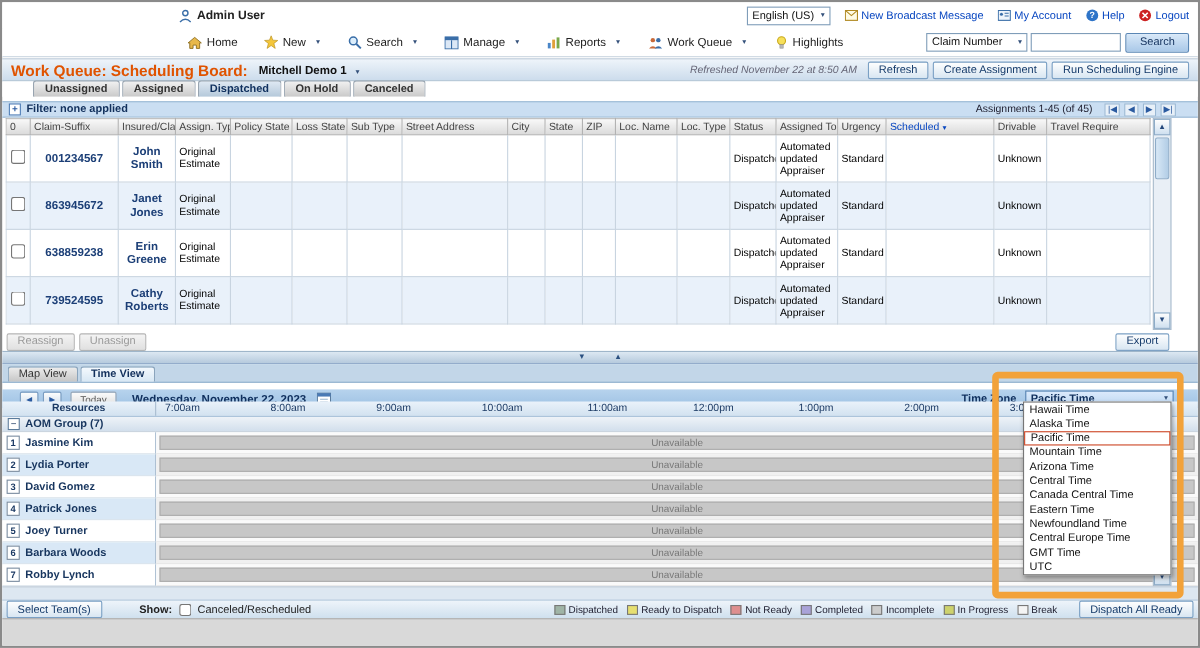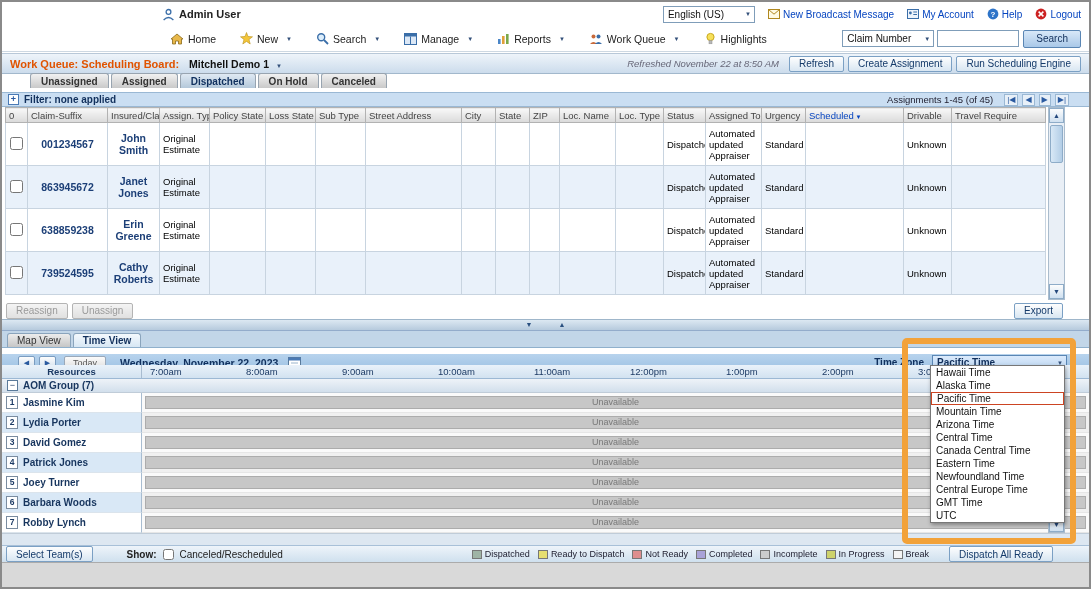--- a/index.html
+++ b/index.html
@@ -12,33 +12,33 @@
   .caret{font-size:6px;color:#33507a;margin-left:4px;}
 
   
   .logo{position:absolute;top:3px;left:8px;width:150px;height:46px;z-index:5;background:#fff;}
   .logo-line1{font-size:10.5px;color:#333;padding-left:3px;}
   .logo-line2{font-size:23px;font-weight:bold;color:#16294e;letter-spacing:-1px;line-height:24px;}
   .logo-line2 .tm{font-size:8px;vertical-align:super;letter-spacing:0;}
   .top1{top:0;height:24px;display:flex;align-items:center;padding:0 8px 0 160px;background:#fff;}
   .user-label{font-size:11px;font-weight:bold;color:#222;margin-left:4px;}
   .selectbox{display:inline-flex;align-items:center;justify-content:space-between;background:#fff;border:1px solid #7f9db9;font-size:10px;color:#111;height:17px;padding:0 3px 0 4px;cursor:pointer;white-space:nowrap;}
-  .selectbox.lang{width:92px;}
+  .selectbox.lang{width:76px;}
   .toplinks{display:flex;align-items:center;}
   .toplink{display:inline-flex;align-items:center;gap:3px;color:#0645c0;font-size:10px;margin-left:13px;cursor:pointer;white-space:nowrap;}
   .top2{top:24px;height:26px;display:flex;align-items:center;padding:0 8px 0 168px;background:#fff;border-bottom:1px solid #cdd8e2;}
   .navitems{display:flex;align-items:center;}
   .navitem{display:inline-flex;align-items:center;gap:4px;font-size:10.5px;color:#222;margin-right:24px;cursor:pointer;white-space:nowrap;}
   .selectbox.claimcat{width:92px;margin-right:3px;}
   .claiminput{width:82px;height:17px;border:1px solid #7f9db9;font-size:10px;padding:0 3px;margin-right:4px;}
   .searchbtn{height:18px;padding:0 12px;background:linear-gradient(#d8e8f8,#a9c8e8);border:1px solid #5a86b4;border-radius:2px;color:#12305c;font-size:10px;cursor:pointer;}
 
   
   .wqheader{top:51px;height:21px;background:linear-gradient(#eef4fa,#ccdcec);border-top:1px solid #b8c8d8;border-bottom:1px solid #a2b8cc;display:flex;align-items:center;padding:0 8px;gap:4px;}
-  .wqtitle{color:#e05300;font-weight:bold;font-size:11px;white-space:nowrap;}
+  .wqtitle{color:#e05300;font-weight:bold;font-size:14px;white-space:nowrap;}
   .boardname{font-weight:bold;font-size:10.5px;color:#111;margin-left:6px;cursor:pointer;white-space:nowrap;}
   .refreshed{font-style:italic;color:#667;font-size:9.5px;margin-right:6px;white-space:nowrap;}
   .btn{display:inline-flex;align-items:center;justify-content:center;border:1px solid #7ba0c4;background:linear-gradient(#fefefe,#d8e6f2);color:#143a6a;font-size:10px;height:16px;padding:0 9px;border-radius:2px;cursor:pointer;white-space:nowrap;}
   .btn.disabled{color:#9a9a9a;border-color:#b4b4b4;background:linear-gradient(#f4f4f4,#e0e0e0);}
 
   
   .tabsrow{top:72px;height:14px;display:flex;align-items:flex-end;padding-left:28px;background:#fff;}
   .qtab{padding:2px 10px 1px;font-size:10px;font-weight:bold;color:#333;background:linear-gradient(#f1f1f1,#c9c9c9);border:1px solid #98a4b0;border-bottom:none;border-radius:3px 3px 0 0;margin-right:2px;cursor:pointer;white-space:nowrap;}
   .qtab.active{background:linear-gradient(#dfe9f3,#b4c8da);color:#10305e;}
   .filterbar{top:90px;height:15px;background:#cadef2;border-top:1px solid #9ab8d4;border-bottom:1px solid #9ab8d4;display:flex;align-items:center;padding:0 6px;gap:5px;}
@@ -96,21 +96,21 @@
   .resleft{width:140px;flex:0 0 140px;display:flex;align-items:center;gap:5px;padding-left:4px;background:#fff;border-right:1px solid #a8bcd0;border-bottom:1px solid #dbe4ec;cursor:pointer;}
   .resrow.alt .resleft{background:#d9e8f6;}
   .reslane{flex:1;display:flex;align-items:center;background:#fafafa;border-bottom:1px solid #e6e6e6;}
   .resrow.alt .reslane{background:#f0f0f0;}
   .unav{flex:1;height:13px;margin:0 3px;background:#c7c7c7;border:1px solid #acacac;color:#787878;font-size:9px;line-height:11px;text-align:center;}
   .resnum{width:12px;height:13px;flex:0 0 12px;border:1px solid #7a8ca0;background:#fff;color:#1c3a64;font-size:8.5px;line-height:11px;text-align:center;font-weight:bold;}
   .resname{font-size:10px;font-weight:bold;color:#17355e;white-space:nowrap;}
   .fillbar{top:531px;height:12px;background:#dde7f1;border-top:1px solid #c0ccd8;}
 
   
-  .footerbar{top:543px;height:17px;background:linear-gradient(#eef4fa,#cfe0ee);border-top:1px solid #a8c0d8;display:flex;align-items:center;padding:0 36px 0 4px;gap:6px;}
+  .footerbar{top:543px;height:17px;background:linear-gradient(#eef4fa,#cfe0ee);border-top:1px solid #a8c0d8;display:flex;align-items:center;padding:0 4px 0 4px;gap:6px;}
   .showlabel{font-size:10px;font-weight:bold;color:#222;margin-left:28px;}
   .cb{width:11px;height:11px;}
   .showopt{font-size:10px;color:#222;white-space:nowrap;}
   .legend{display:flex;align-items:center;gap:8px;margin-left:auto;}
   .lgitem{display:inline-flex;align-items:center;gap:3px;white-space:nowrap;}
   .lgswatch{width:10px;height:9px;border:1px solid #777;display:inline-block;}
   .lglabel{font-size:9px;color:#223;}
   .footerbar .dispatchall{margin-left:14px;}
   .bottomstrip{top:560px;height:25px;background:#d9d9d9;border-top:1px solid #ababab;}
 

